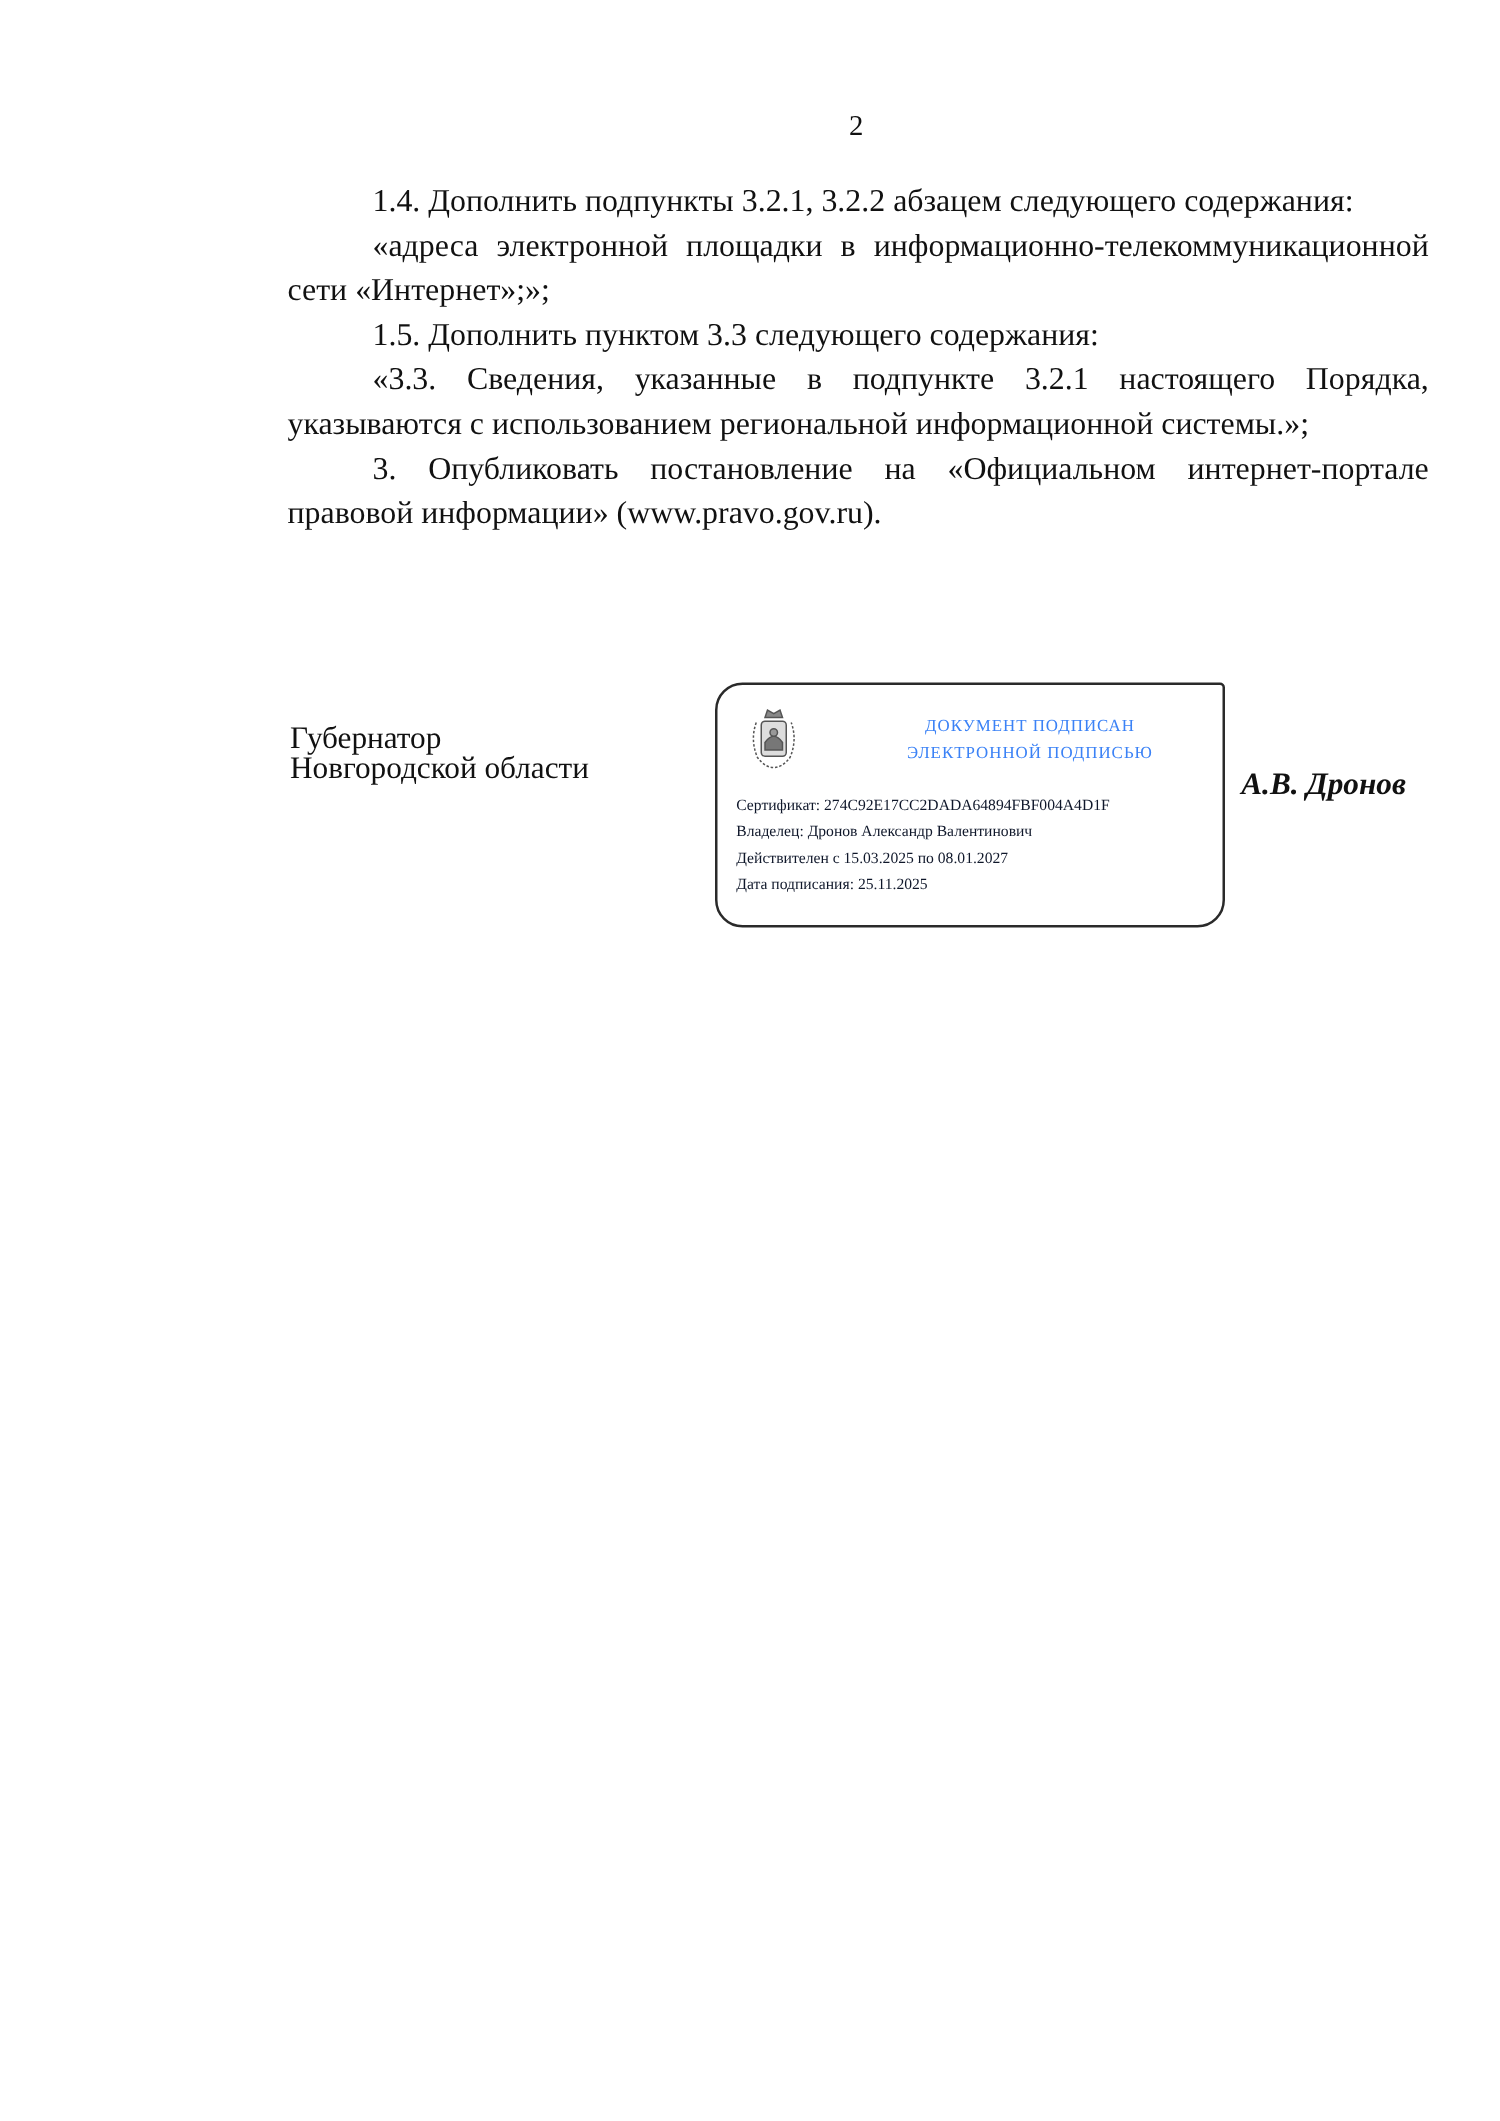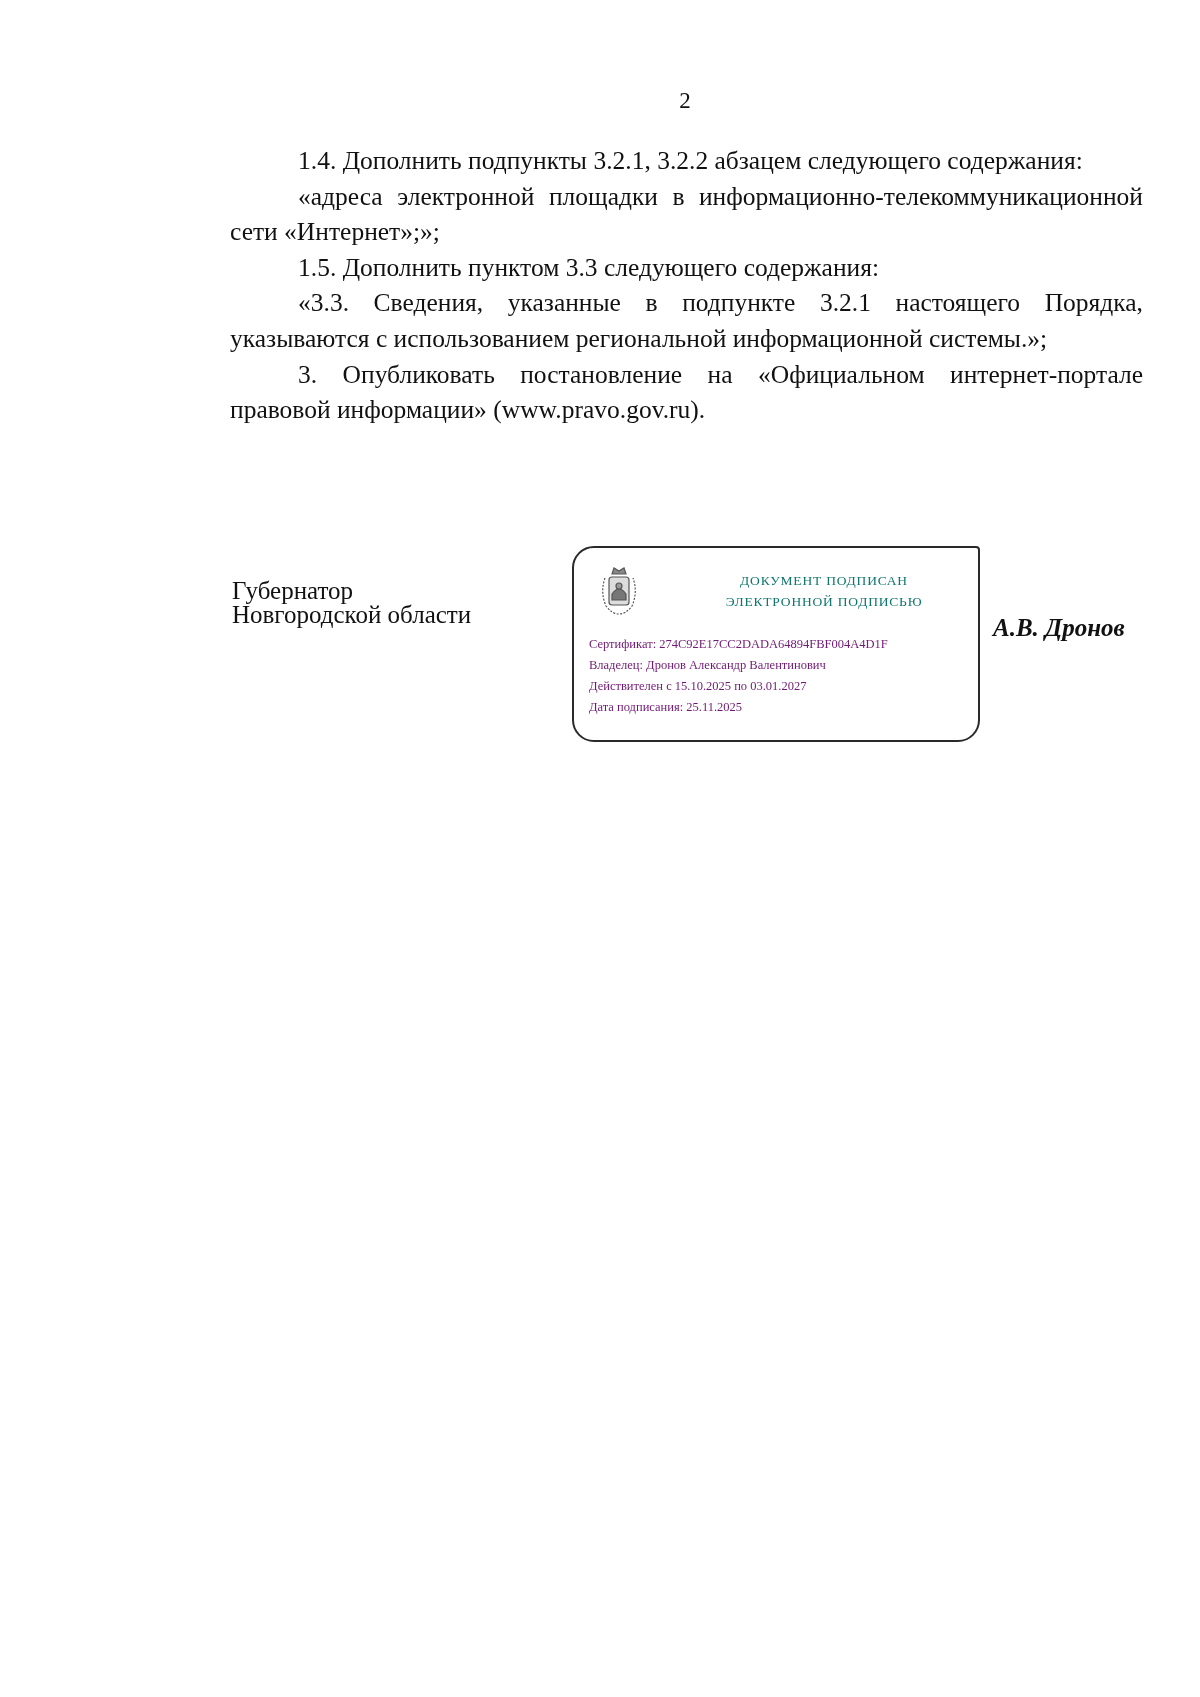--- a/index.html
+++ b/index.html
@@ -12,22 +12,22 @@
     .body-text p { margin: 0; text-align: justify; text-align-last: left; }
     .body-text p.ind { text-indent: 68px; }
     .sig-left { position: absolute; left: 232px; top: 579px; font-weight: normal;
       font-size: 25px; line-height: 24px; }
     .sig-right { position: absolute; left: 993px; top: 614px; font-weight: bold; font-size: 25px; font-style: italic; }
     .stamp { position: absolute; left: 572px; top: 546px; width: 408px; height: 196px;
       border: 2px solid #2a2a2a; border-radius: 22px 4px 22px 22px; box-sizing: border-box;
       font-family: "Liberation Serif", serif; color: #444; }
     .stamp .crest { position: absolute; left: 22px; top: 16px; width: 46px; height: 52px; }
     .stamp .title { position: absolute; left: 110px; top: 22px; width: 280px; text-align: center;
-      font-size: 13.5px; letter-spacing: 0.8px; line-height: 21px; color: #0f766e; }
-    .stamp .info { position: absolute; left: 15px; top: 86px; font-size: 12.5px; line-height: 21px; color: #701a75; }
+      font-size: 13.5px; letter-spacing: 0.8px; line-height: 21px; color: #3b82f6; }
+    .stamp .info { position: absolute; left: 15px; top: 86px; font-size: 12.5px; line-height: 21px; color: #0f172a; }
     .stamp .info div { white-space: nowrap; }
   </style>
 </head>
 <body>
 
 <div class="page-num">2</div>
 
 <div class="body-text">
   <p class="ind">1.4. Дополнить подпункты 3.2.1, 3.2.2 абзацем следующего содержания:</p>
   <p class="ind">«адреса электронной площадки в информационно-телекоммуникационной сети «Интернет»;»;</p>
@@ -53,18 +53,18 @@
       </g>
     </svg>
   </div>
   <div class="title">
     <div>ДОКУМЕНТ ПОДПИСАН</div>
     <div>ЭЛЕКТРОННОЙ ПОДПИСЬЮ</div>
   </div>
   <div class="info">
     <div>Сертификат: 274C92E17CC2DADA64894FBF004A4D1F</div>
     <div>Владелец: Дронов Александр Валентинович</div>
-    <div>Действителен с 15.10.2025 по 03.01.2027</div>
+    <div>Действителен с 15.03.2025 по 08.01.2027</div>
     <div>Дата подписания: 25.11.2025</div>
   </div>
 </div>
 
 <div class="sig-right">А.В. Дронов</div>
 
 </body></html>

